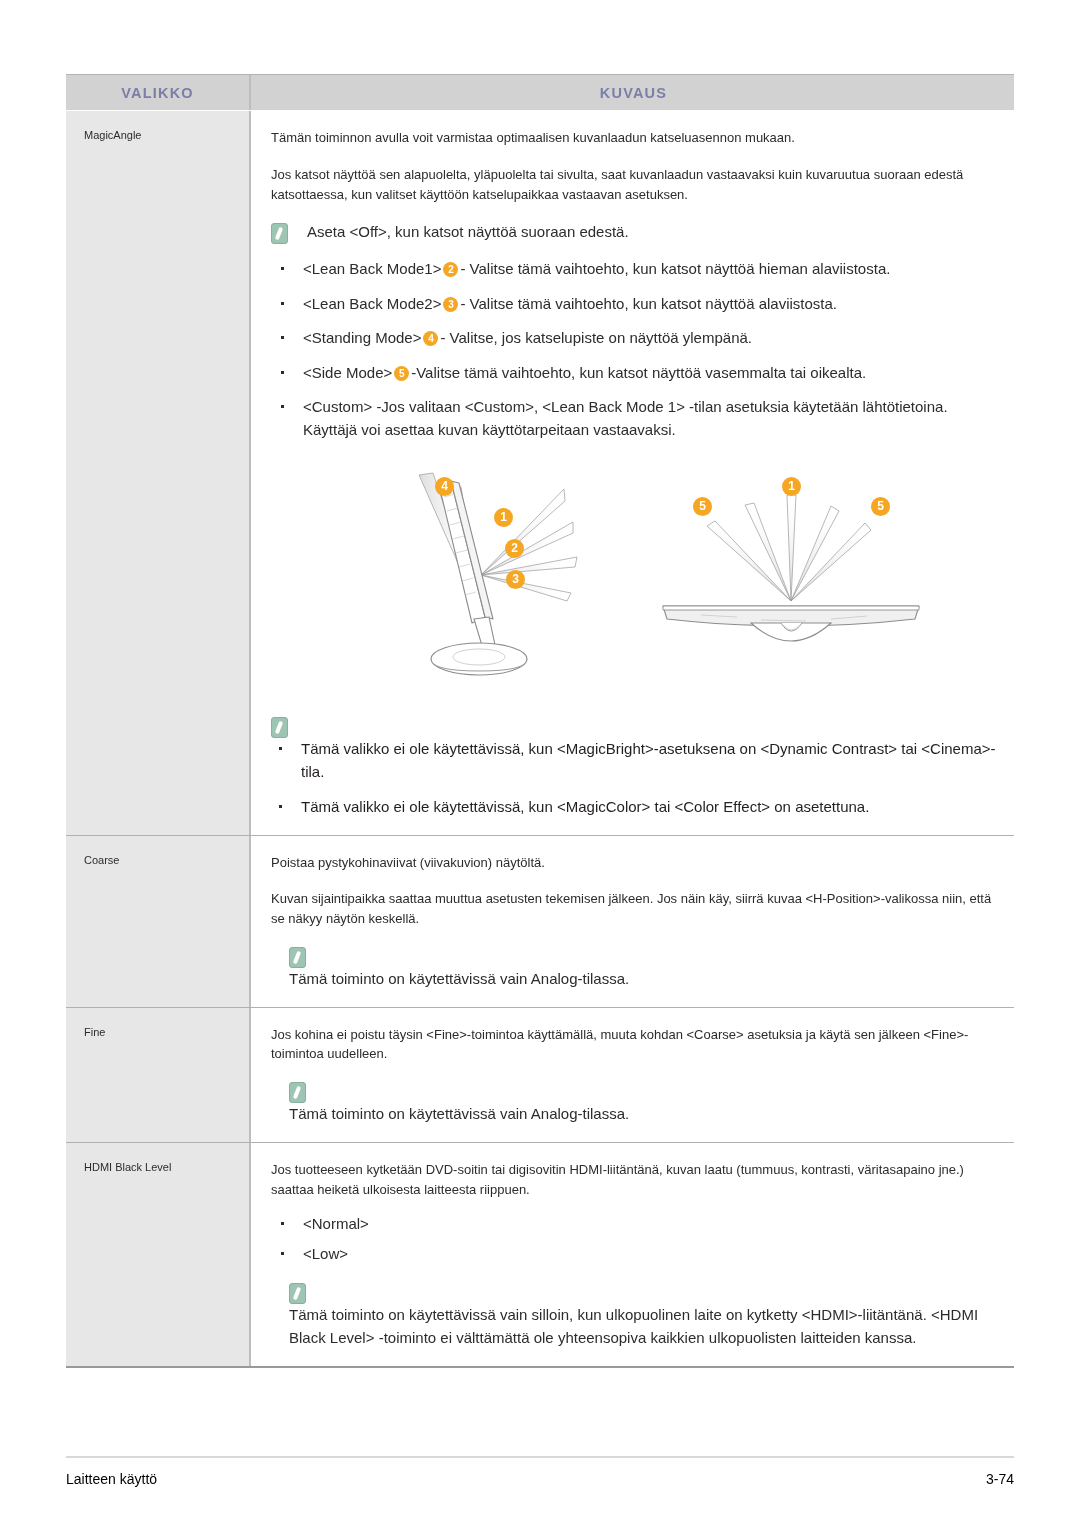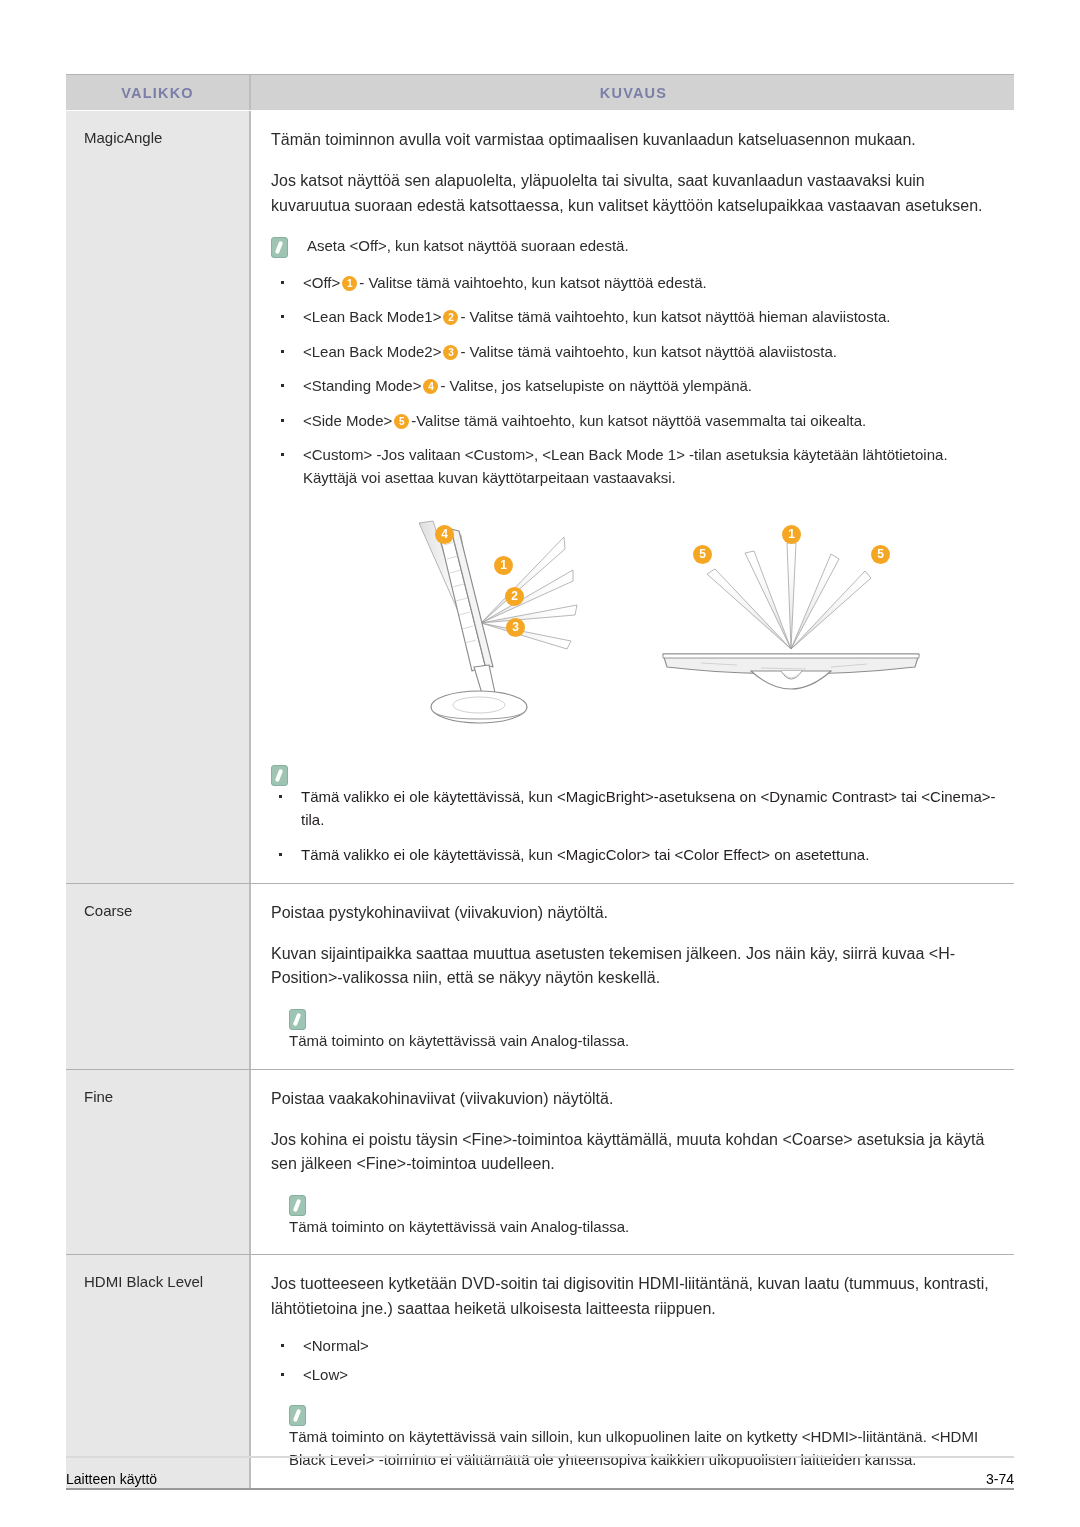--- a/index.html
+++ b/index.html
@@ -67,29 +67,29 @@
   .head-text {
     font-size: 14.5px;
     font-weight: bold;
     letter-spacing: 1.2px;
     color: #7b7fa8;
     text-align: center;
   }
   .row-head .col-menu { padding-left: 0; }
 
   .menu-label {
-    font-size: 15px;
+    font-size: 11px;
     color: #2c2c2c;
     line-height: 1.35;
   }
 
   
   p.para {
     margin: 0 0 17px 0;
-    font-size: 16px;
+    font-size: 13px;
     line-height: 1.52;
     color: #2c2c2c;
   }
   p.para.tight { margin-bottom: 14px; }
   p.para:last-child { margin-bottom: 0; }
 
   
   .note {
     display: flex;
     align-items: flex-start;
@@ -254,21 +254,20 @@
 
         <p class="para">Tämän toiminnon avulla voit varmistaa optimaalisen kuvanlaadun katseluasennon mukaan.</p>
         <p class="para">Jos katsot näyttöä sen alapuolelta, yläpuolelta tai sivulta, saat kuvanlaadun vastaavaksi kuin kuvaruutua suoraan edestä katsottaessa, kun valitset käyttöön katselupaikkaa vastaavan asetuksen.</p>
 
         <div class="note flush">
           <span class="note-icon"></span>
           <div class="note-body">Aseta &lt;Off&gt;, kun katsot näyttöä suoraan edestä.</div>
         </div>
 
         <ul class="blist">
-          <li><span>&lt;Off&gt;</span><span class="badge">1</span><span>- Valitse tämä vaihtoehto, kun katsot näyttöä edestä.</span></li>
           <li><span>&lt;Lean Back Mode1&gt;</span><span class="badge">2</span><span>- Valitse tämä vaihtoehto, kun katsot näyttöä hieman alaviistosta.</span></li>
           <li><span>&lt;Lean Back Mode2&gt;</span><span class="badge">3</span><span>- Valitse tämä vaihtoehto, kun katsot näyttöä alaviistosta.</span></li>
           <li><span>&lt;Standing Mode&gt;</span><span class="badge">4</span><span>- Valitse, jos katselupiste on näyttöä ylempänä.</span></li>
           <li><span>&lt;Side Mode&gt;</span><span class="badge">5</span><span>-Valitse tämä vaihtoehto, kun katsot näyttöä vasemmalta tai oikealta.</span></li>
           <li><span>&lt;Custom&gt;</span> <span>-Jos valitaan &lt;Custom&gt;, &lt;Lean Back Mode 1&gt; -tilan asetuksia käytetään lähtötietoina. Käyttäjä voi asettaa kuvan käyttötarpeitaan vastaavaksi.</span></li>
         </ul>
 
         <div class="illus">
 
           <div class="illus-left">
@@ -377,35 +376,34 @@
           <div class="note-body">Tämä toiminto on käytettävissä vain Analog-tilassa.</div>
         </div>
       </div>
     </div>
 
     <div class="row">
       <div class="col-menu">
         <div class="menu-label">Fine</div>
       </div>
       <div class="col-desc">
-        <p class="para">Poistaa vaakakohinaviivat (viivakuvion) näytöltä.</p>
         <p class="para tight">Jos kohina ei poistu täysin &lt;Fine&gt;-toimintoa käyttämällä, muuta kohdan &lt;Coarse&gt; asetuksia ja käytä sen jälkeen &lt;Fine&gt;-toimintoa uudelleen.</p>
         <div class="note">
           <span class="note-icon"></span>
           <div class="note-body">Tämä toiminto on käytettävissä vain Analog-tilassa.</div>
         </div>
       </div>
     </div>
 
     <div class="row">
       <div class="col-menu">
         <div class="menu-label">HDMI Black Level</div>
       </div>
       <div class="col-desc">
-        <p class="para tight">Jos tuotteeseen kytketään DVD-soitin tai digisovitin HDMI-liitäntänä, kuvan laatu (tummuus, kontrasti, lähtötietoina jne.) saattaa heiketä ulkoisesta laitteesta riippuen.</p>
+        <p class="para tight">Jos tuotteeseen kytketään DVD-soitin tai digisovitin HDMI-liitäntänä, kuvan laatu (tummuus, kontrasti, väritasapaino jne.) saattaa heiketä ulkoisesta laitteesta riippuen.</p>
         <ul class="blist compact">
           <li>&lt;Normal&gt;</li>
           <li>&lt;Low&gt;</li>
         </ul>
         <div class="note">
           <span class="note-icon"></span>
           <div class="note-body">Tämä toiminto on käytettävissä vain silloin, kun ulkopuolinen laite on kytketty &lt;HDMI&gt;-liitäntänä. &lt;HDMI Black Level&gt; -toiminto ei välttämättä ole yhteensopiva kaikkien ulkopuolisten laitteiden kanssa.</div>
         </div>
       </div>
     </div>

